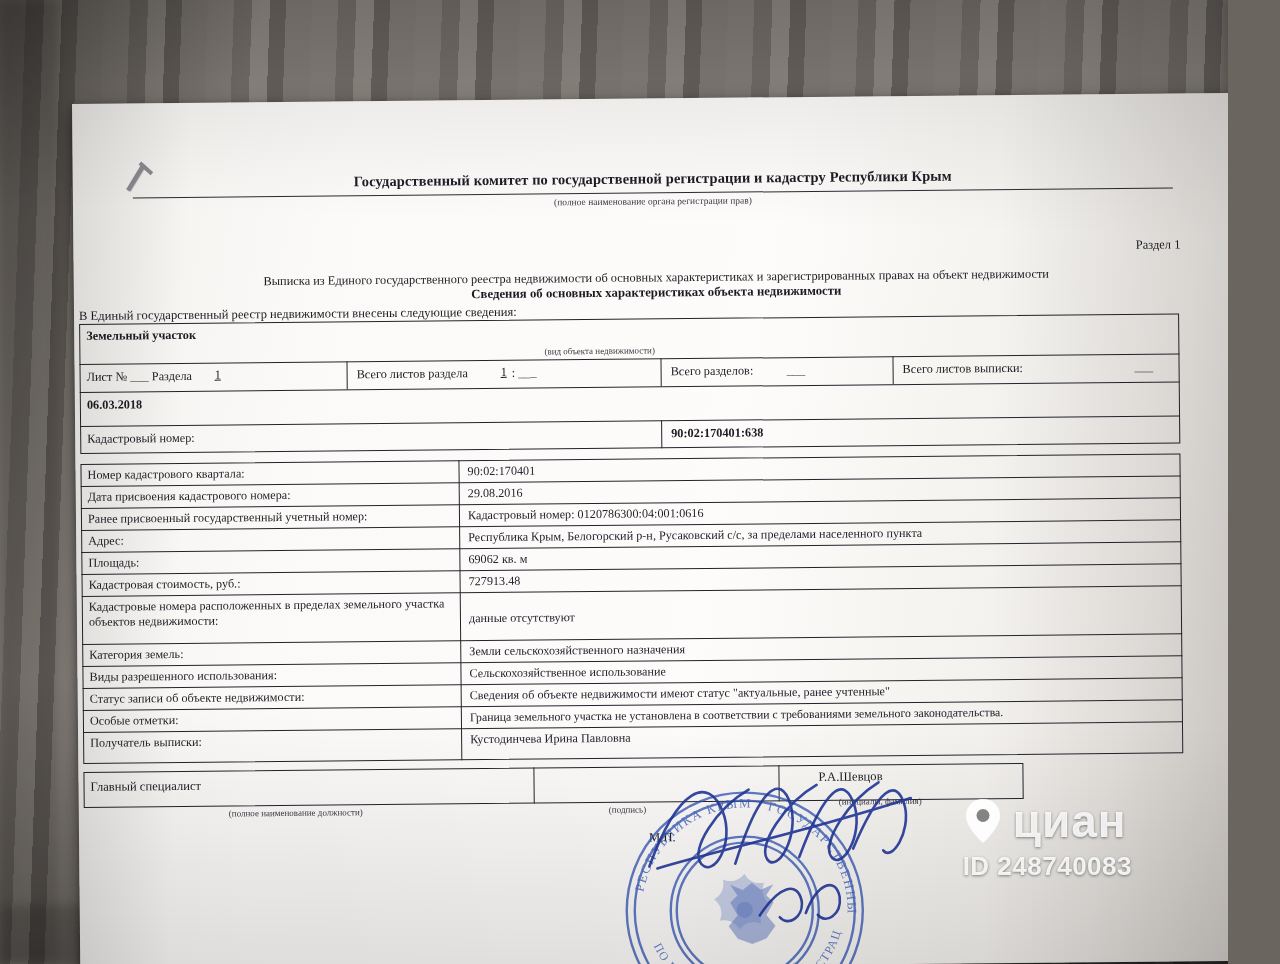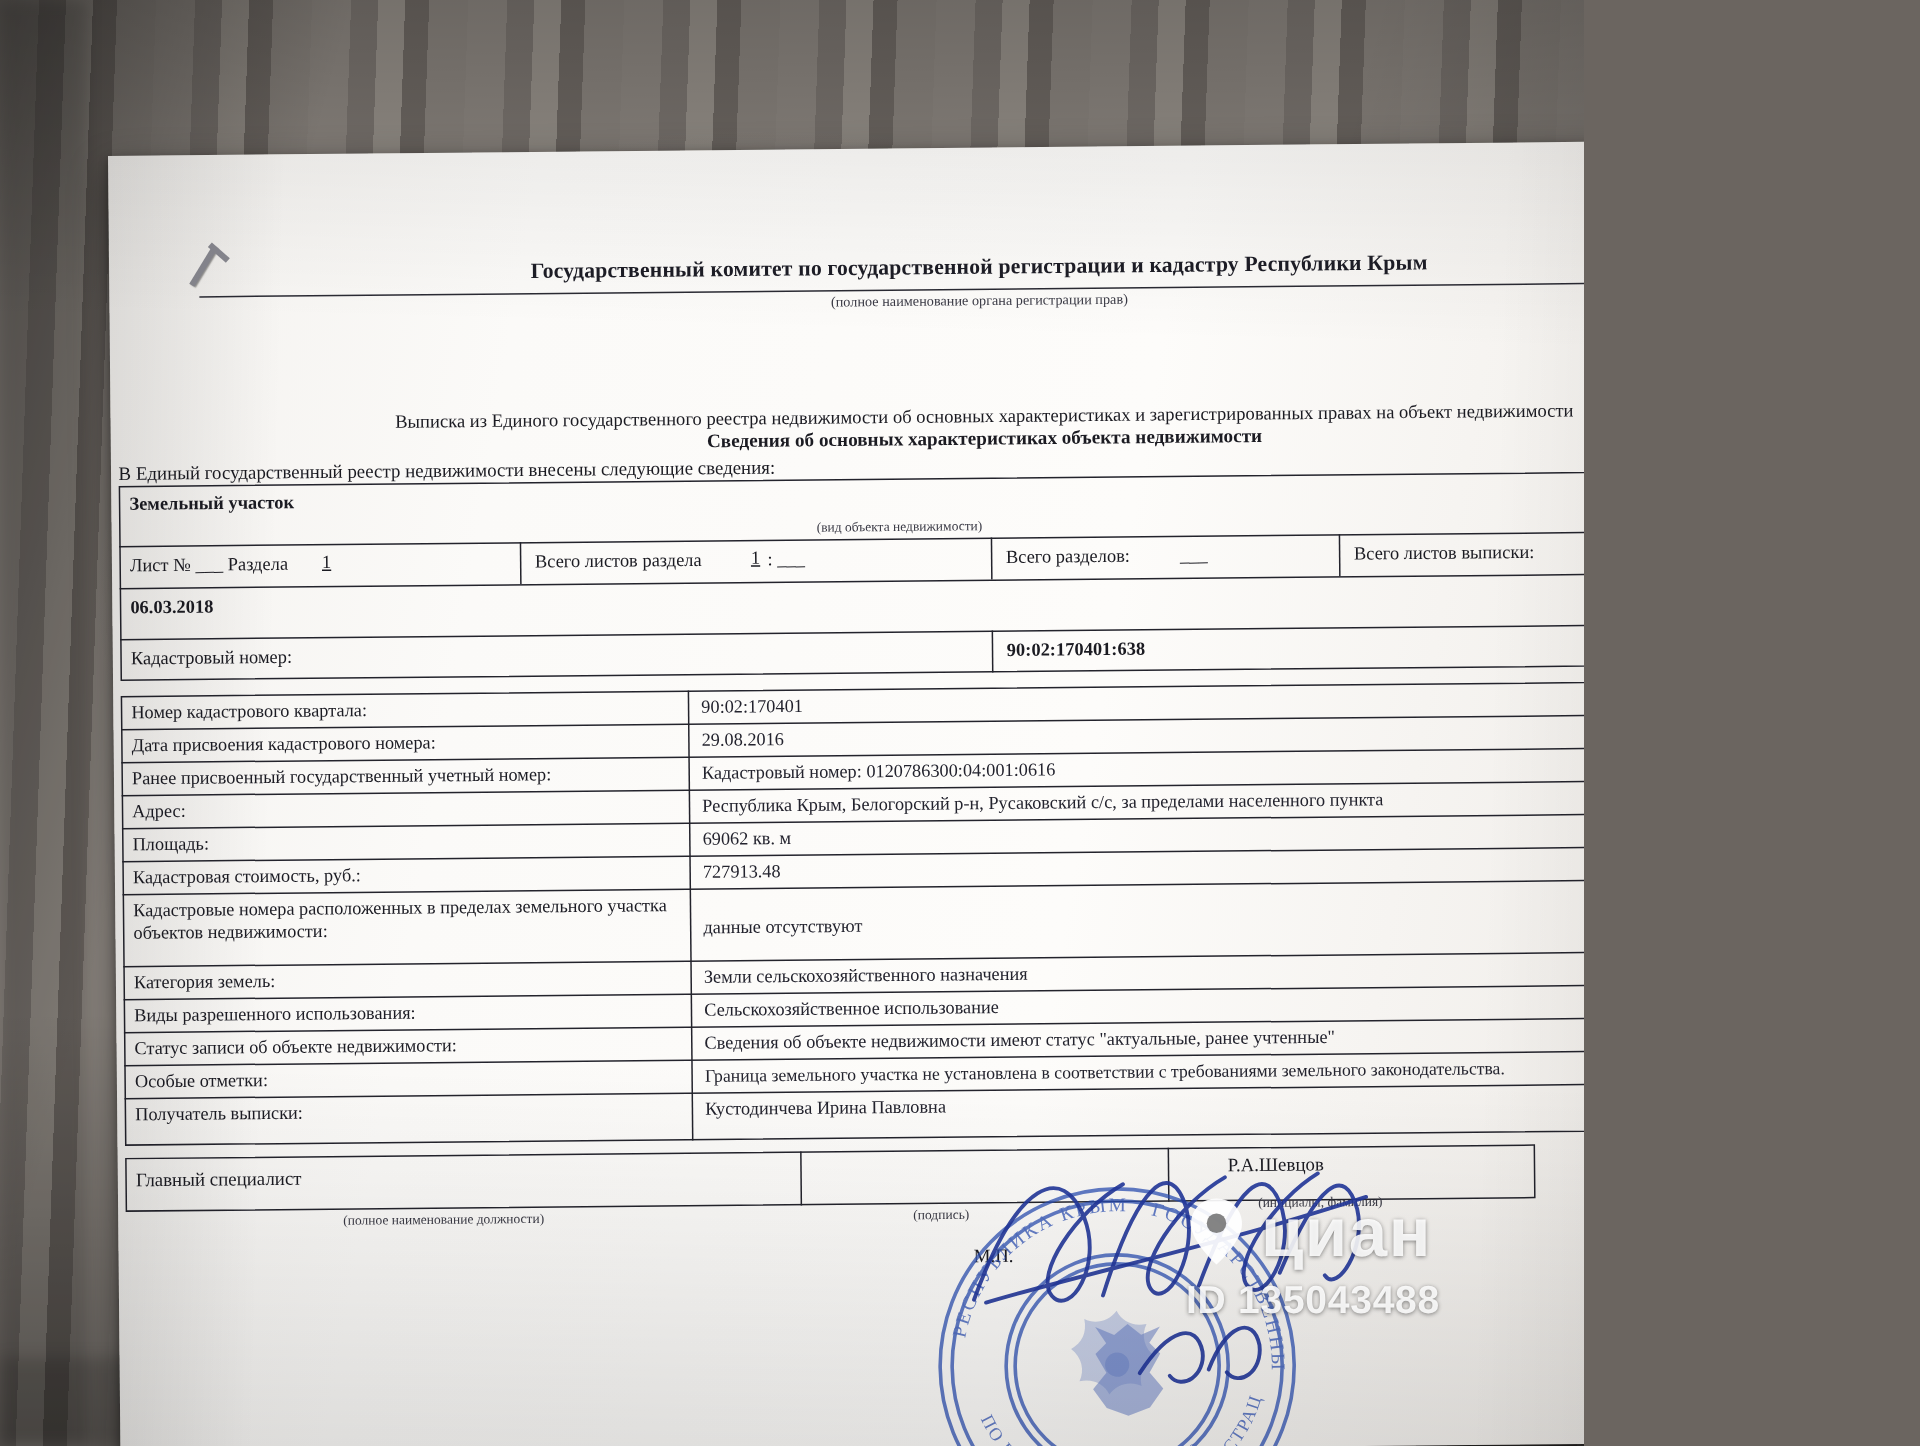--- a/index.html
+++ b/index.html
@@ -2,21 +2,21 @@
 <html><head>
 <meta charset="utf-8">
 <style>
   html, body {
     margin: 0;
     padding: 0;
     background: #6b6560;
   }
   #stage {
     position: relative;
-    width: 1056px;
+    width: 1228px;
     height: 964px;
     overflow: hidden;
     font-family: "Liberation Serif", serif;
     background: #6d28d9;
   }
   
   .bg {
     position: absolute;
     inset: 0;
     background:
@@ -403,15 +403,15 @@
   </div>
 
   <div class="wm">
     <div class="wm-top">
       <svg width="40" height="48" viewBox="0 0 40 48">
         <path d="M20 2 C 10 2 3 9.5 3 19 C 3 31 20 46 20 46 C 20 46 37 31 37 19 C 37 9.5 30 2 20 2 Z" fill="rgba(255,255,255,0.92)"></path>
         <circle cx="20" cy="18.5" r="6.5" fill="rgba(110,110,110,0.85)"></circle>
       </svg>
       <div class="wm-word">циан</div>
     </div>
-    <div class="wm-id">ID 135043488</div>
+    <div class="wm-id">ID 248740083</div>
   </div>
 </div>
 
 </body></html>

